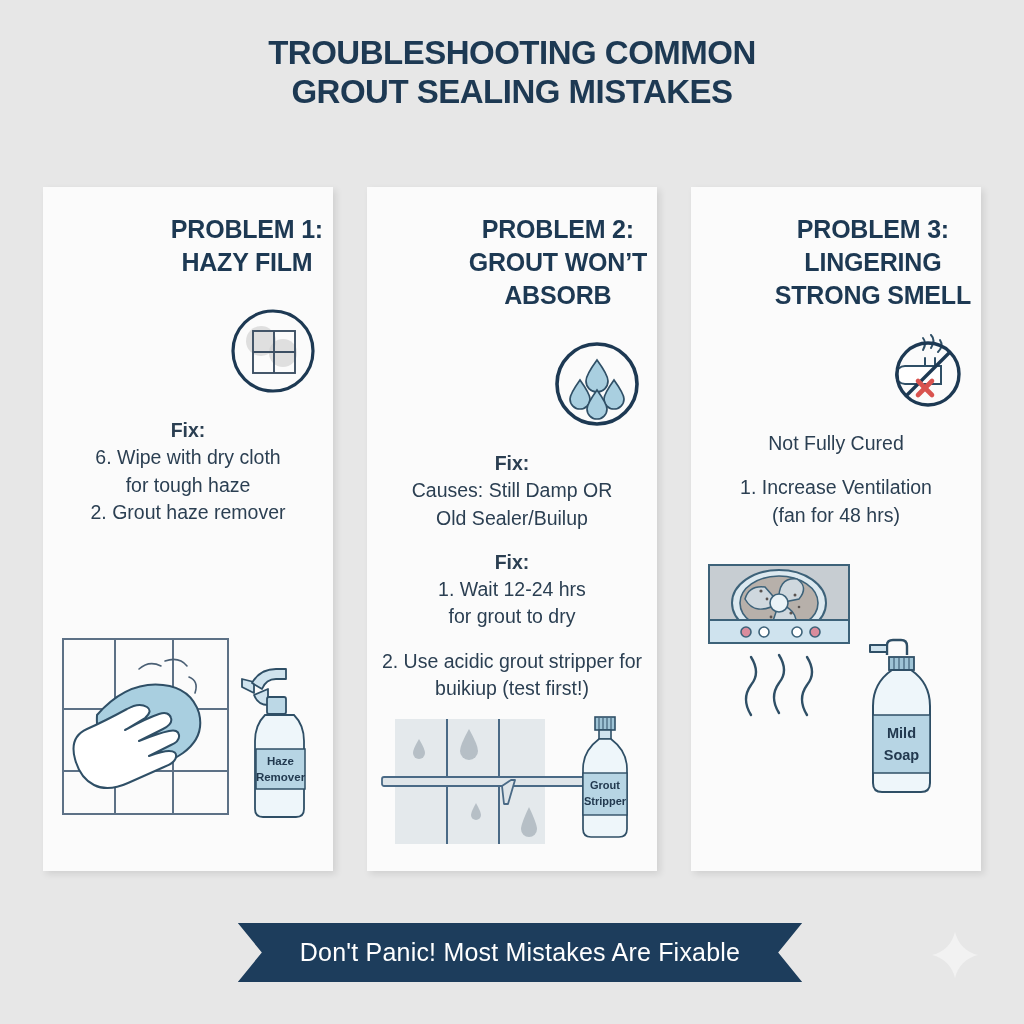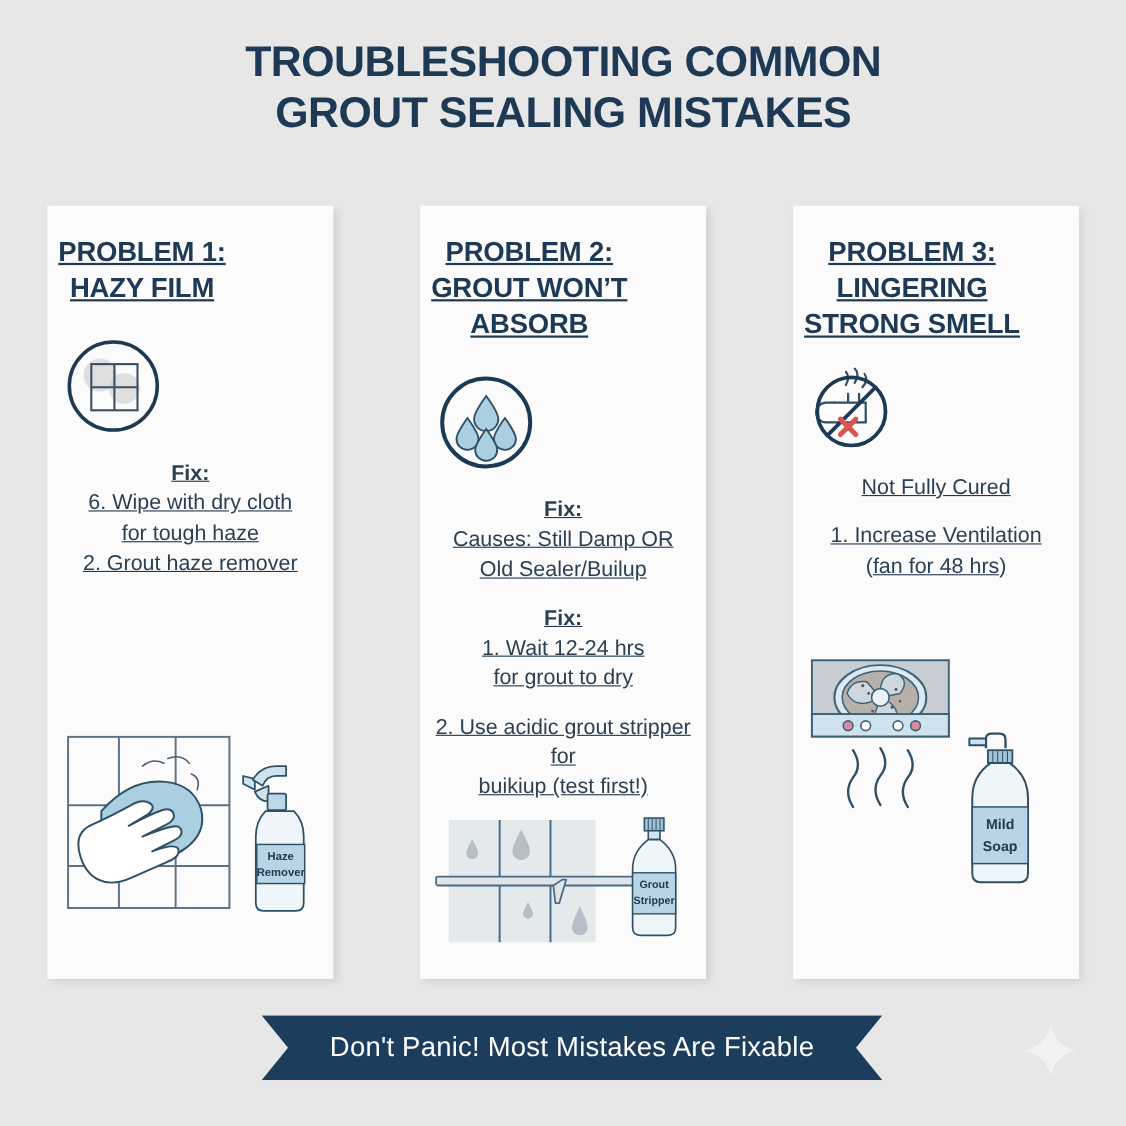--- a/index.html
+++ b/index.html
@@ -10,47 +10,46 @@
     font-family:"Liberation Sans", sans-serif;
     color:#22394f;
     position:relative;
     overflow:hidden;
   }
 
   
   .title {
     text-align:center;
     padding-top:34px;
-    font-size:39px;
+    font-size:33px;
     font-weight:bold;
     line-height:1.18;
     letter-spacing:-0.5px;
     color:#1d3953;
   }
   .title .line { display:block; }
 
   
   .cards {
     position:absolute;
     top:187px; left:43px;
     width:938px;
     display:flex;
     justify-content:space-between;
   }
   .card {
-    width:260px;
+    width:290px;
     min-height:684px;
     background:#fbfbfb;
     box-shadow:3px 3px 7px rgba(0,0,0,0.10);
     padding:26px 10px 10px 10px;
     position:relative;
     display:flex;
     flex-direction:column;
-    align-items:flex-start;
-    text-decoration:underline;
+    align-items:flex-end;
   }
 
   .card-heading {
     font-size:25px;
     font-weight:bold;
     line-height:1.32;
     text-align:center;
     color:#1d3953;
     letter-spacing:-0.2px;
   }

